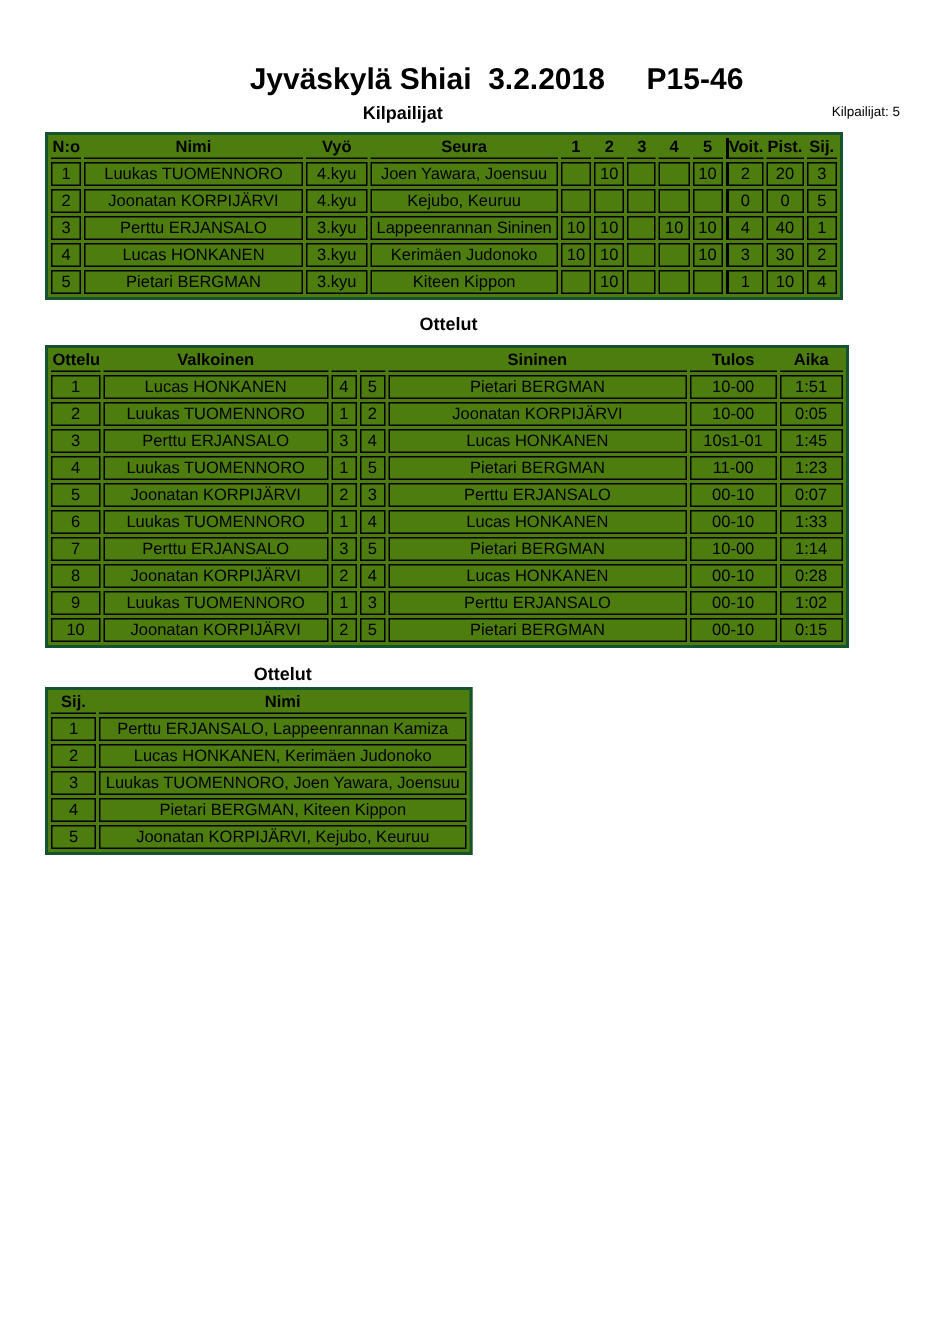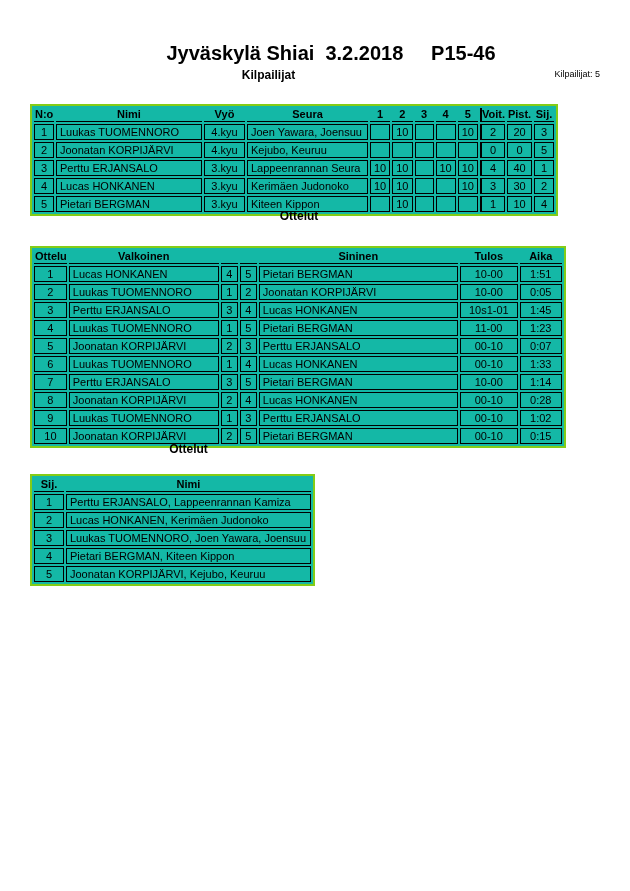--- a/index.html
+++ b/index.html
@@ -8,32 +8,32 @@
     font-family:"Liberation Sans", sans-serif; position:relative; overflow:hidden;
   }
   .abs { position:absolute; }
   .page-title {
     top:42px; left:16px; width:630px; text-align:center;
     font-size:20px; font-weight:bold; white-space:pre; letter-spacing:0px;
   }
   .section-title { font-size:12px; font-weight:bold; text-align:center; white-space:nowrap;padding-left:16px; }
   .count-label { top:69px; right:30px; font-size:9px;text-align:center; }
 
-  table { border-collapse:separate; border-spacing:2px; border:2px solid #84cc16; table-layout:fixed; background:#14b8a6;margin-top:16px; }
+  table { border-collapse:separate; border-spacing:2px; border:2px solid #14532d; table-layout:fixed; background:#4d7c0f; }
   th {
     border:none; border-bottom:1px solid #000;
     font-size:11px; font-weight:bold; height:13px; line-height:13px;
     padding:0; white-space:nowrap; overflow:visible; vertical-align:middle;
   }
   td {
     border:1px solid #000; font-size:11px; height:14px; line-height:14px;
     padding:0 3px; white-space:nowrap; overflow:hidden; vertical-align:middle;
   }
   .c { text-align:center; }
-  .l { text-align:left; }
+  .l { text-align:center; }
   .hl { text-align:left; padding-left:1px; }
   .bl2 { border-left:2px solid #000 !important; }
 
   #competitors-table { left:30px; top:88px; }
   #ottelut-title     { top:209px; left:0; width:566px; }
   #kilpailijat-title { top:68px; left:0; width:505px; }
   #matches-table     { left:30px; top:230px; }
   #tulokset-title    { top:442px; left:30px; width:285px; }
   #results-table     { left:30px; top:458px; }
 </style>
@@ -102,21 +102,21 @@
         <td class="c"></td>
         <td class="c"></td>
         <td class="c bl2">0</td>
         <td class="c">0</td>
         <td class="c">5</td>
       </tr>
       <tr>
         <td class="c">3</td>
         <td class="l">Perttu ERJANSALO</td>
         <td class="c">3.kyu</td>
-        <td class="l">Lappeenrannan Seura</td>
+        <td class="l">Lappeenrannan Sininen</td>
         <td class="c">10</td>
         <td class="c">10</td>
         <td class="c"></td>
         <td class="c">10</td>
         <td class="c">10</td>
         <td class="c bl2">4</td>
         <td class="c">40</td>
         <td class="c">1</td>
       </tr>
       <tr>

